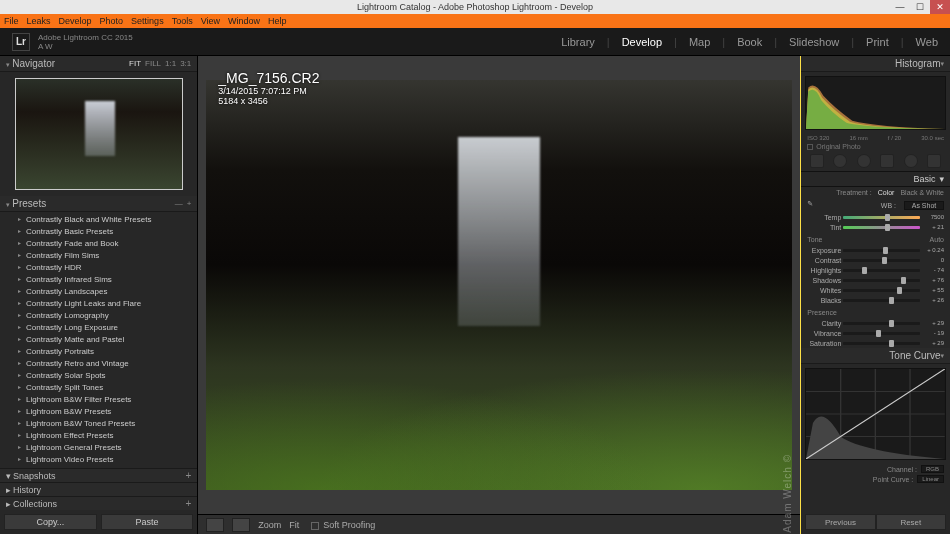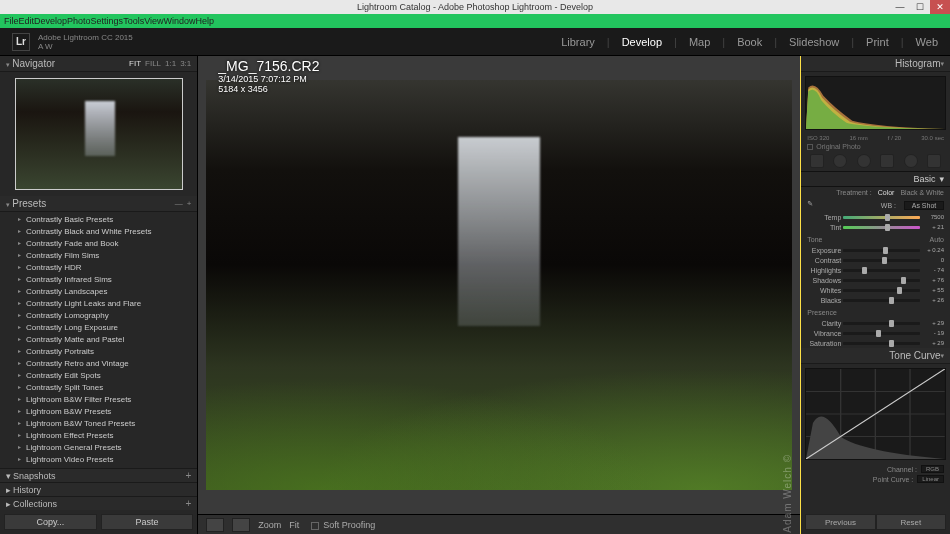--- a/index.html
+++ b/index.html
@@ -1,21 +1,21 @@
 <!DOCTYPE html>
 <html><head>
 <meta charset="utf-8">
 <style>
 *{margin:0;padding:0;box-sizing:border-box;font-family:"Segoe UI",Arial,sans-serif;user-select:none}
 body{background:#1e1e1e;width:950px;height:534px;overflow:hidden;color:#aaa;font-size:9px}
 .titlebar{height:14px;background:#e8e8e8;display:flex;align-items:center;justify-content:center;position:relative;color:#333;font-size:9px}
 .titlebar .controls{position:absolute;right:0;display:flex}
 .titlebar .controls div{width:20px;height:14px;display:flex;align-items:center;justify-content:center;font-size:9px}
 .titlebar .controls .close{background:#c75050;color:#fff}
-.menubar{height:14px;background:#22c55e;display:flex;align-items:center;padding:0 4px;color:#222;font-size:9px;}
+.menubar{height:14px;background:#f97316;display:flex;align-items:center;padding:0 4px;color:#222;font-size:9px;gap:8px}
 .menubar span{cursor:pointer}
 .topbar{height:28px;background:#1a1a1a;display:flex;align-items:center;justify-content:space-between;padding:0 12px;border-bottom:1px solid #000}
 .lr-logo{display:flex;align-items:center;gap:8px}
 .lr-badge{width:18px;height:18px;background:#1a1a1a;border:1px solid #444;display:flex;align-items:center;justify-content:center;color:#ddd;font-size:10px;font-weight:bold}
 .lr-id{font-size:8px;color:#888;line-height:9px}
 .modules{display:flex;gap:12px;font-size:11px;color:#999}
 .modules span{cursor:pointer}
 .modules .sep{color:#444}
 .modules .active{color:#fff}
 .workspace{display:flex;height:478px}
@@ -32,21 +32,21 @@
 .preset-item{padding:1px 4px 1px 26px;font-size:8px;color:#ccc;position:relative;line-height:10px;cursor:pointer}
 .preset-item::before{content:"▸";position:absolute;left:18px;top:0;font-size:6px;color:#888}
 .sub-panel{height:14px;background:#2a2a2a;display:flex;align-items:center;justify-content:space-between;padding:0 6px;font-size:9px;color:#bbb;border-top:1px solid #1a1a1a}
 .sub-panel .plus{color:#888;font-size:10px}
 .bottom-btns{display:flex;gap:4px;padding:4px}
 .bottom-btns button{flex:1;height:16px;background:#3a3a3a;border:1px solid #222;color:#ccc;font-size:9px;cursor:pointer}
 .viewport{flex:1;display:flex;align-items:center;justify-content:center;padding:8px;position:relative}
 .photo{width:586px;height:410px;background:linear-gradient(180deg,#353530 0%,#12100d 22%,#0a0807 45%,#2d3520 70%,#3a5020 100%);position:relative;overflow:hidden}
 .photo::before{content:"";position:absolute;left:43%;top:14%;width:14%;height:46%;background:linear-gradient(180deg,rgba(230,235,240,.85),rgba(200,210,220,.2));filter:blur(1px)}
 .photo::after{content:"";position:absolute;left:0;right:0;bottom:0;height:38%;background:radial-gradient(ellipse at 20% 100%,rgba(80,130,30,.6),transparent 50%),radial-gradient(ellipse at 85% 100%,rgba(90,140,40,.7),transparent 55%)}
-.photo-info{position:absolute;top:2px;left:20px;color:#fff;text-shadow:0 0 3px #000}
+.photo-info{position:absolute;top:14px;left:20px;color:#fff;text-shadow:0 0 3px #000}
 .photo-info .fn{font-size:14px;font-weight:500}
 .photo-info .dt,.photo-info .dim{font-size:9px}
 .toolbar{height:20px;background:#2f2f2f;display:flex;align-items:center;padding:0 8px;gap:8px;font-size:9px;color:#aaa;border-top:1px solid #000}
 .toolbar .view-btn{width:18px;height:14px;background:#444;border:1px solid #222;cursor:pointer}
 .toolbar .checkbox{width:8px;height:8px;border:1px solid #666}
 .histogram{height:54px;margin:4px;background:#1a1a1a;border:1px solid #111;position:relative}
 .histogram svg{width:100%;height:100%}
 .histo-info{display:flex;justify-content:space-between;padding:1px 6px;font-size:6px;color:#777}
 .histo-orig{padding:1px 6px;font-size:7px;color:#777;display:flex;align-items:center;gap:3px}
 .histo-orig .cb{width:6px;height:6px;border:1px solid #555}
@@ -84,21 +84,21 @@
   <span>Lightroom Catalog - Adobe Photoshop Lightroom - Develop</span>
   <div class="controls">
     <div>—</div>
     <div>☐</div>
     <div class="close">✕</div>
   </div>
 </div>
 
 <div class="menubar">
   <span>File</span>
-  <span>Edit</span>
+  <span>Leaks</span>
   <span>Develop</span>
   <span>Photo</span>
   <span>Settings</span>
   <span>Tools</span>
   <span>View</span>
   <span>Window</span>
   <span>Help</span>
 </div>
 
 <div class="topbar">
@@ -142,34 +142,34 @@
       </div>
 
     <div class="panel-header">
       <span><span class="arrow">▾</span> <span>Presets</span></span>
       <span class="tools">
           <span>—</span> 
           <span>+</span>
         </span>
     </div>
     <div class="presets-body" id="preset-list">
+        <div class="preset-item">Contrastly Black and White Presets</div>
         <div class="preset-item">Contrastly Basic Presets</div>
-        <div class="preset-item">Contrastly Black and White Presets</div>
         <div class="preset-item">Contrastly Fade and Book</div>
         <div class="preset-item">Contrastly Film Sims</div>
         <div class="preset-item">Contrastly HDR</div>
         <div class="preset-item">Contrastly Infrared Sims</div>
         <div class="preset-item">Contrastly Landscapes</div>
         <div class="preset-item">Contrastly Light Leaks and Flare</div>
         <div class="preset-item">Contrastly Lomography</div>
         <div class="preset-item">Contrastly Long Exposure</div>
         <div class="preset-item">Contrastly Matte and Pastel</div>
         <div class="preset-item">Contrastly Portraits</div>
         <div class="preset-item">Contrastly Retro and Vintage</div>
-        <div class="preset-item">Contrastly Edit Spots</div>
+        <div class="preset-item">Contrastly Solar Spots</div>
         <div class="preset-item">Contrastly Split Tones</div>
         <div class="preset-item">Lightroom B&amp;W Filter Presets</div>
         <div class="preset-item">Lightroom B&amp;W Presets</div>
         <div class="preset-item">Lightroom B&amp;W Toned Presets</div>
         <div class="preset-item">Lightroom Effect Presets</div>
         <div class="preset-item">Lightroom General Presets</div>
         <div class="preset-item">Lightroom Video Presets</div>
       </div>
 
     <div class="sub-panel">

